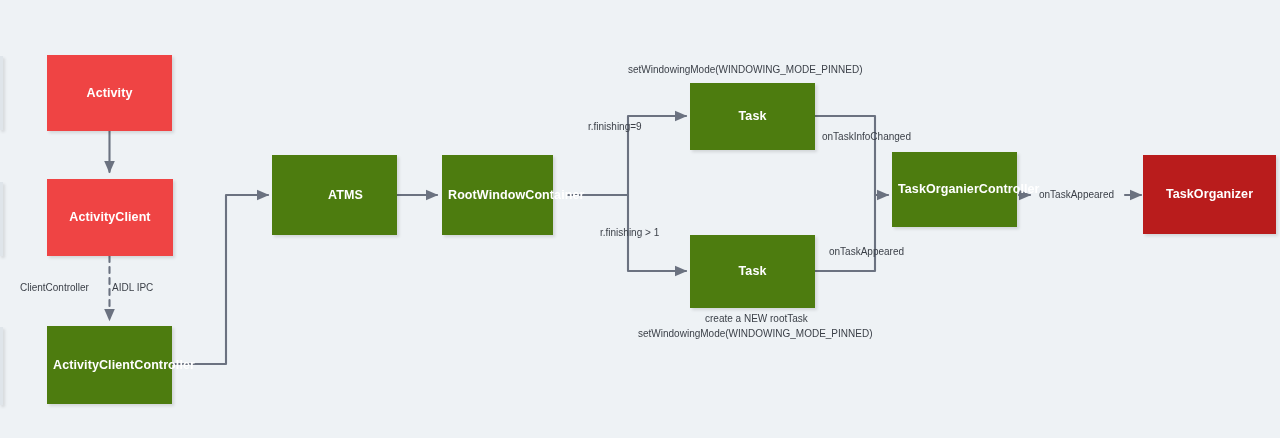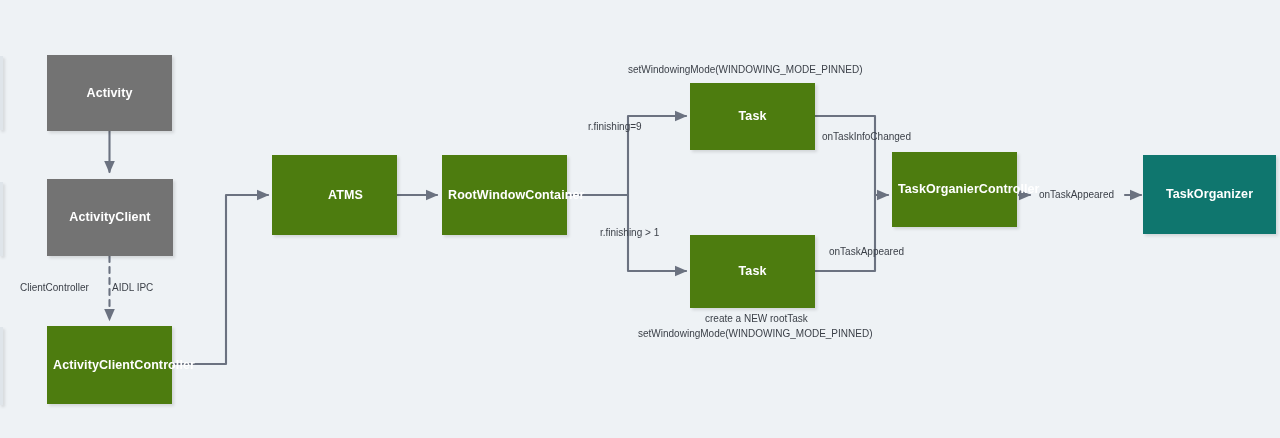--- a/index.html
+++ b/index.html
@@ -23,23 +23,23 @@
     justify-content: center;
     text-align: center;
     color: #ffffff;
     font-size: 12.5px;
     font-weight: 700;
     line-height: 1.45;
     letter-spacing: 0.1px;
     padding: 2px 6px;
     box-shadow: 2px 2px 3px rgba(0,0,0,0.12);
   }
-  .node.green  { background: #737373; }
+  .node.green  { background: #ef4444; }
   .node.blue   { background: #4d7c0f; text-align: center; }
-  .node.orange { background: #0f766e; }
+  .node.orange { background: #b91c1c; }
   .node .label { display: block; width: 100%; }
 
   .edge-label {
     position: absolute;
     font-size: 10px;
     color: #3a3f47;
     white-space: nowrap;
     line-height: 1.35;
     text-align: center;
   }
@@ -117,21 +117,21 @@
   </div>
 
   <div class="node blue" style="left:47px; top:326px; width:125px; height:78px;">
     <span class="label">ActivityClientController</span>
   </div>
 
   <div class="node blue" style="left:272px; top:155px; width:125px; height:80px;padding-left:28px;">
     <span class="label">ATMS</span>
   </div>
 
-  <div class="node blue" style="left:442px; top:155px; width:125px; height:80px;">
+  <div class="node blue" style="left:442px; top:155px; width:111px; height:80px;">
     <span class="label">RootWindowContainer</span>
   </div>
 
   <div class="node blue" style="left:690px; top:83px; width:125px; height:67px;">
     <span class="label">Task</span>
   </div>
 
   <div class="node blue" style="left:690px; top:235px; width:125px; height:73px;">
     <span class="label">Task</span>
   </div>

